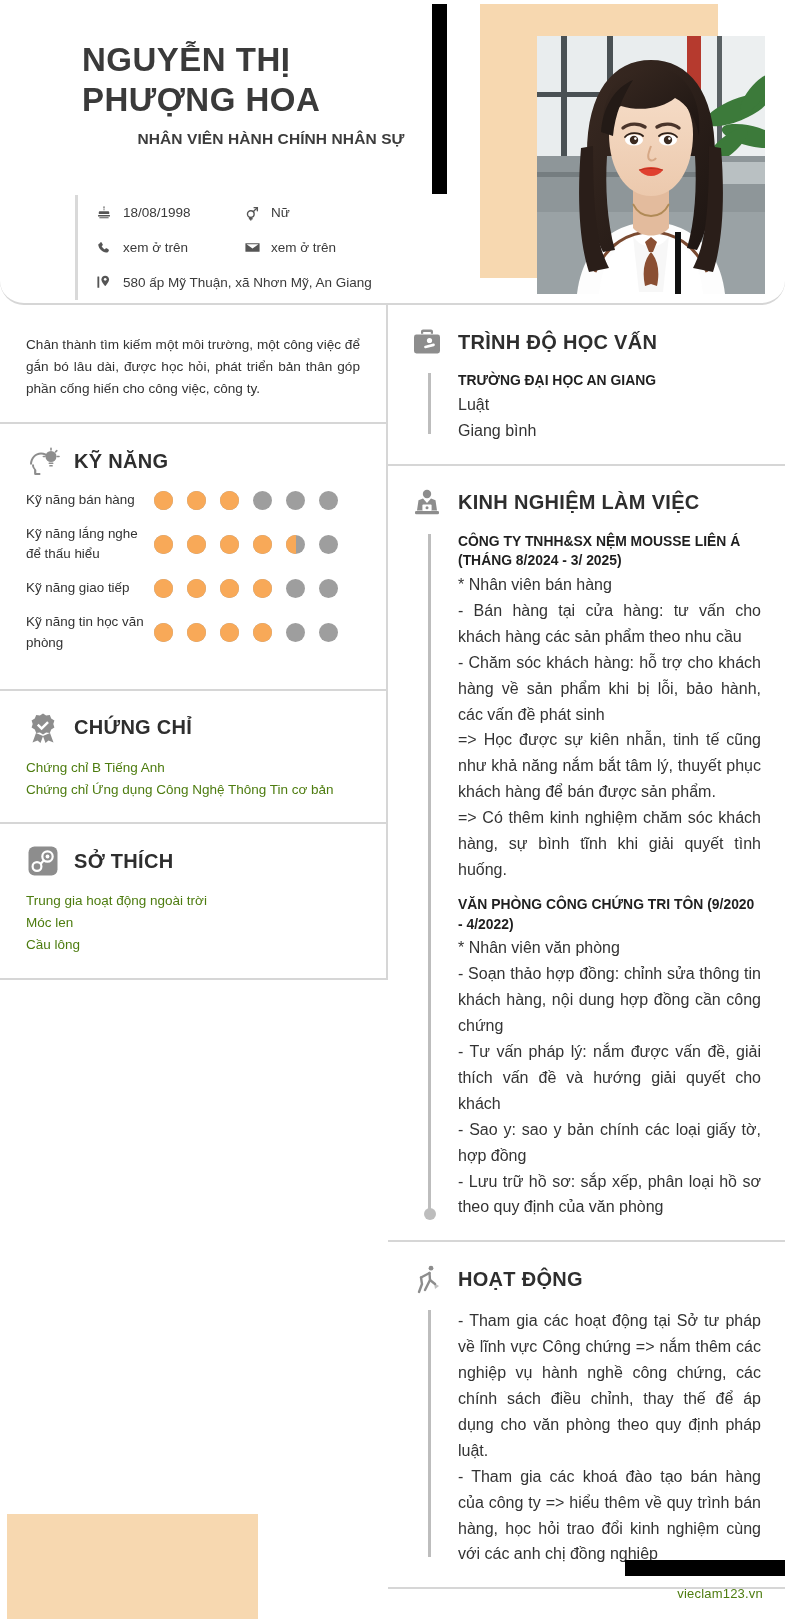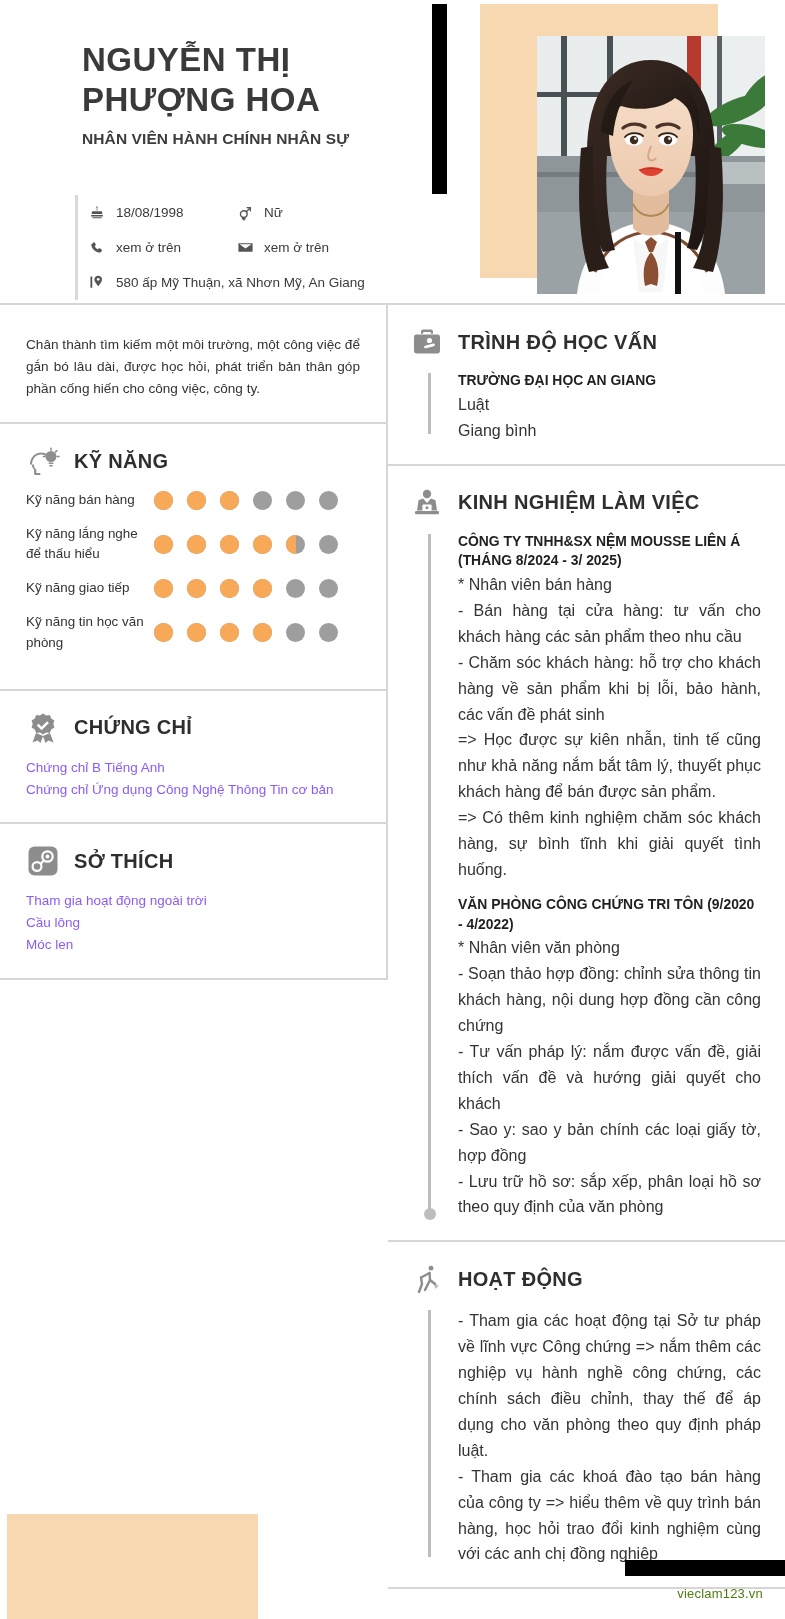--- a/index.html
+++ b/index.html
@@ -15,20 +15,21 @@
     height: 1619px;
     background: #ffffff;
     overflow: hidden;
   }
 
   
   .header {
     position: relative;
     height: 305px;
     border-bottom: 2px solid #d6d6d6;
+    border-radius: 24px;
   }
   .header-left {
     position: absolute;
     left: 0; top: 0;
     width: 460px;
     height: 305px;
     padding: 40px 0 0 82px;
   }
   .name {
     font-size: 33px;
@@ -38,37 +39,38 @@
     color: #3a3a3a;
     text-transform: uppercase;
   }
   .job-title {
     margin-top: 9px;
     font-size: 15.5px;
     font-weight: bold;
     letter-spacing: 0.1px;
     color: #3c3c3c;
     text-transform: uppercase;
+    text-align: center;
   }
   .black-bar {
     position: absolute;
     left: 432px;
     top: 4px;
     width: 15px;
     height: 190px;
     background: #000000;
   }
 
   .contact-block {
     position: absolute;
     left: 75px;
     top: 195px;
     width: 390px;
     border-left: 3px solid #d9d9d9;
-    padding-left: 9px;
+    padding-left: 16px;
   }
   .contact-row {
     display: flex;
     align-items: center;
     height: 35px;
   }
   .contact-cell {
     display: flex;
     align-items: center;
     font-size: 13.5px;
@@ -176,21 +178,21 @@
   }
   .dot .fill {
     position: absolute;
     left: 0; top: 0; bottom: 0;
     background: #f8a958;
   }
 
   .plain-line {
     font-size: 13.5px;
     line-height: 1.62;
-    color: #8b5cf6;
+    color: #4d7c0f;
     text-align: justify;
   }
 
   
   .rsec {
     border-bottom: 2px solid #d6d6d6;
     padding: 20px 24px 20px 22px;
   }
   .rsec:last-child { border-bottom: 2px solid #d6d6d6; }
   .timeline {
@@ -546,23 +548,23 @@
               <rect x="2.5" y="2.5" width="29" height="29" rx="6"></rect>
               <circle cx="21.5" cy="12.5" r="5.2" fill="none" stroke="#ffffff" stroke-width="2.2"></circle>
               <circle cx="21.5" cy="12.5" r="1.9" fill="#ffffff"></circle>
               <circle cx="11" cy="22.5" r="4.4" fill="none" stroke="#ffffff" stroke-width="2.2"></circle>
               <path d="M14.6 20 L18.4 15.6" stroke="#ffffff" stroke-width="2.2" fill="none"></path>
             </svg>
           </span>
           <span class="sec-title">SỞ THÍCH</span>
         </div>
         <div id="hobby-list">
-            <div class="plain-line">Tham gia hoạt động ngoài trời</div>
+            <div class="plain-line">Trung gia hoạt động ngoài trời</div>
+            <div class="plain-line">Móc len</div>
             <div class="plain-line">Cầu lông</div>
-            <div class="plain-line">Móc len</div>
           </div>
       </div>
 
     </div>
 
     <div class="col-right">
 
       <div class="rsec">
         <div class="sec-head">
           <span class="sec-icon">

